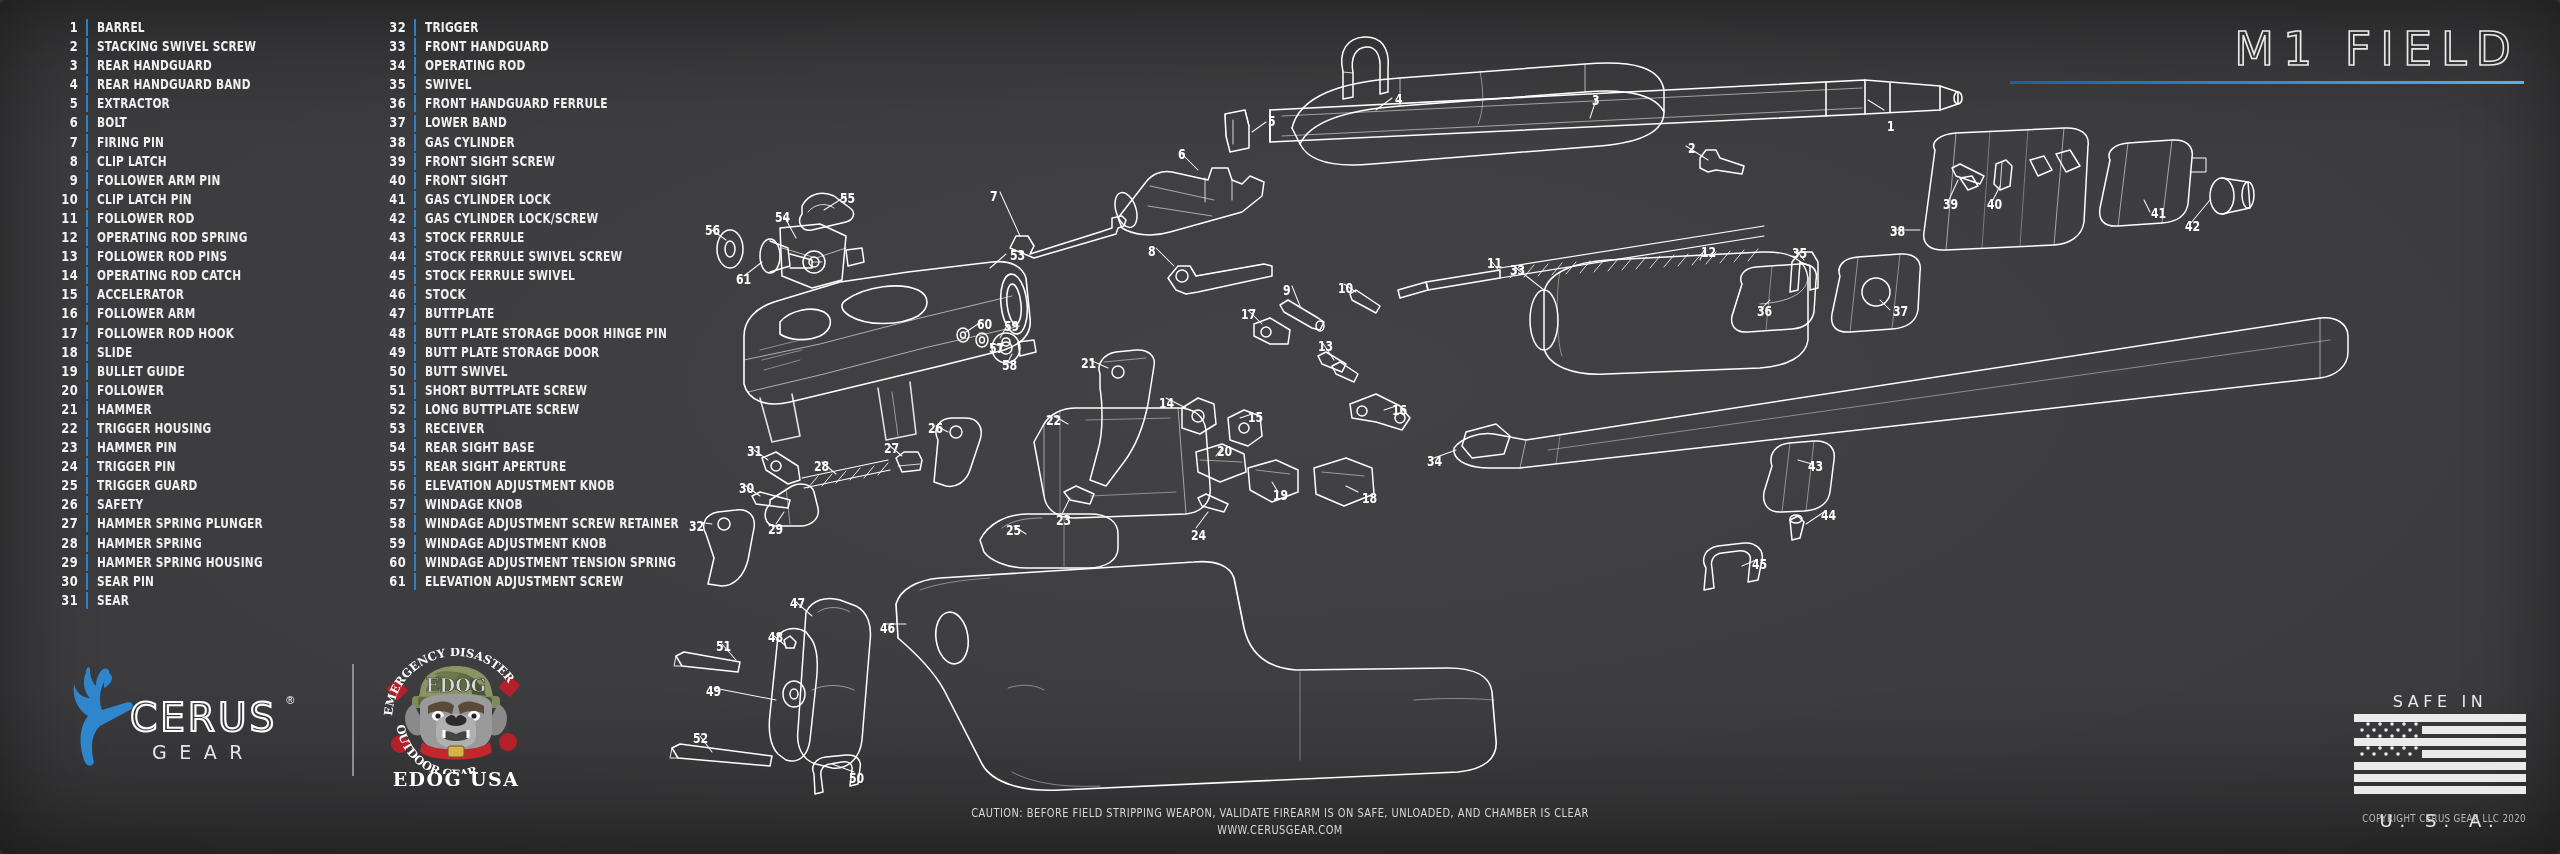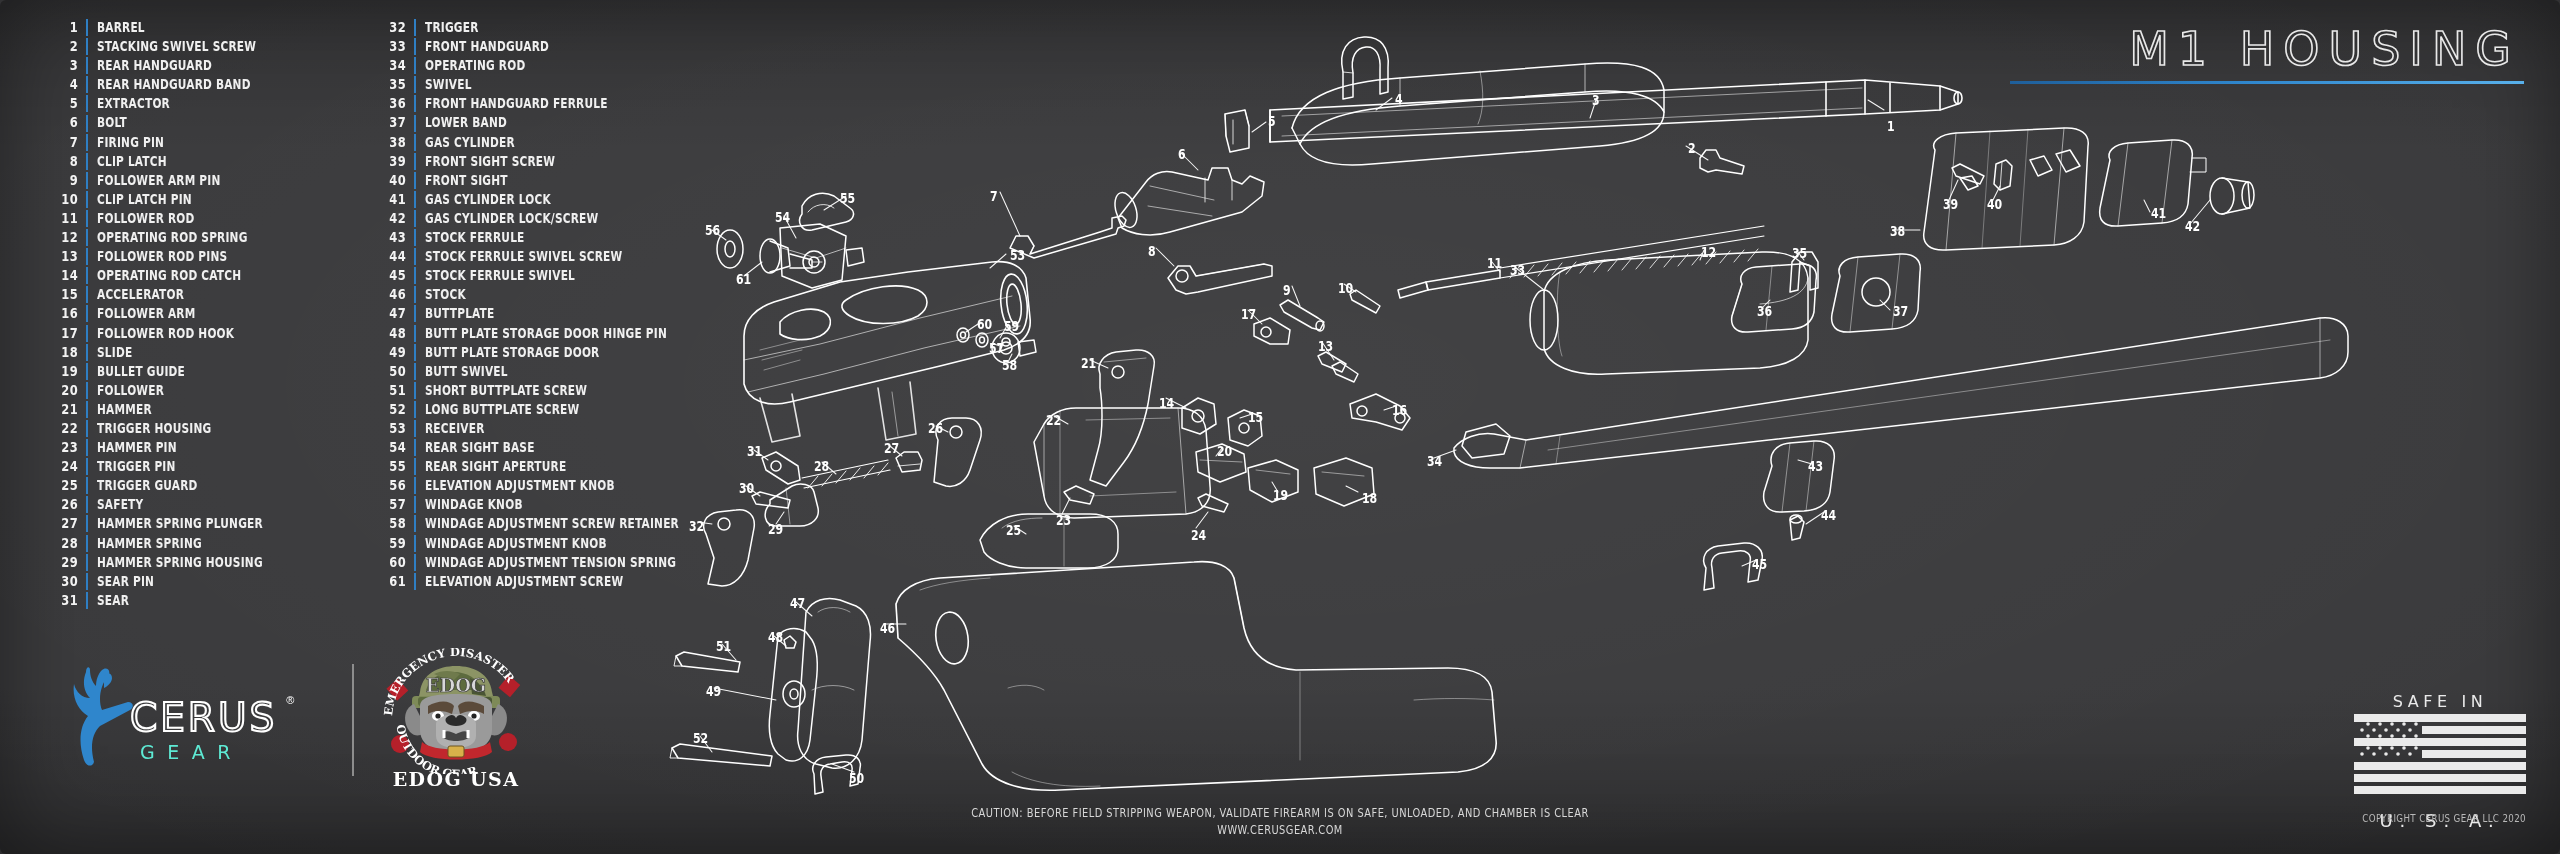--- a/index.html
+++ b/index.html
@@ -76,22 +76,22 @@
     font-size:39px;letter-spacing:3px;font-weight:400;
     color:transparent;-webkit-text-stroke:2.1px #ffffff;
     line-height:1;
   }
   #cerus-reg{
     position:absolute;right:-17px;top:-4px;
     font-family:"Liberation Sans",sans-serif;font-size:11px;color:#fff;
   }
   #cerus-sub{
     font-family:"DejaVu Sans","Liberation Sans",sans-serif;
-    font-size:19px;letter-spacing:12.5px;color:#5eead4;
-    margin-top:6px;margin-left:10px;line-height:1;
+    font-size:19px;letter-spacing:12.5px;color:#e5e5e5;
+    margin-top:6px;margin-left:22px;line-height:1;
   }
 
   #logo-divider{position:absolute;left:352px;top:664px;width:1.5px;height:112px;background:#8d8d8d;z-index:6;}
 
   #edog-logo{position:absolute;left:374px;top:648px;width:164px;height:148px;z-index:6;}
   #edog-name{
     position:absolute;left:0;top:120px;width:164px;text-align:center;
     font-family:"DejaVu Serif","Liberation Serif",serif;
     font-weight:700;font-size:19px;letter-spacing:1.4px;color:#ffffff;
   }
@@ -445,21 +445,21 @@
         <span class="legend-label">WINDAGE ADJUSTMENT TENSION SPRING</span>
       </div>
       <div class="legend-row">
         <span class="legend-num">61</span>
         <span class="legend-bar"></span>
         <span class="legend-label">ELEVATION ADJUSTMENT SCREW</span>
       </div>
     </div>
 
   <div id="title-block">
-    <div id="product-title">M1 HOUSING</div>
+    <div id="product-title">M1 FIELD</div>
     <div id="title-rule"></div>
   </div>
 
   <div id="diagram">
     <svg viewBox="0 0 2560 854" width="2560" height="854" xmlns="http://www.w3.org/2000/svg" fill="none" stroke="#ffffff" stroke-width="1.5" stroke-linecap="round" stroke-linejoin="round">
 
       <g stroke-width="1.6">
         <path d="M1270 110 L1865 80 L1940 86 L1958 92 L1958 104 L1940 110 L1865 114 L1270 142 Z"></path>
         <path d="M1270 110 L1270 142"></path>
         <path d="M1865 80 L1865 114"></path>

